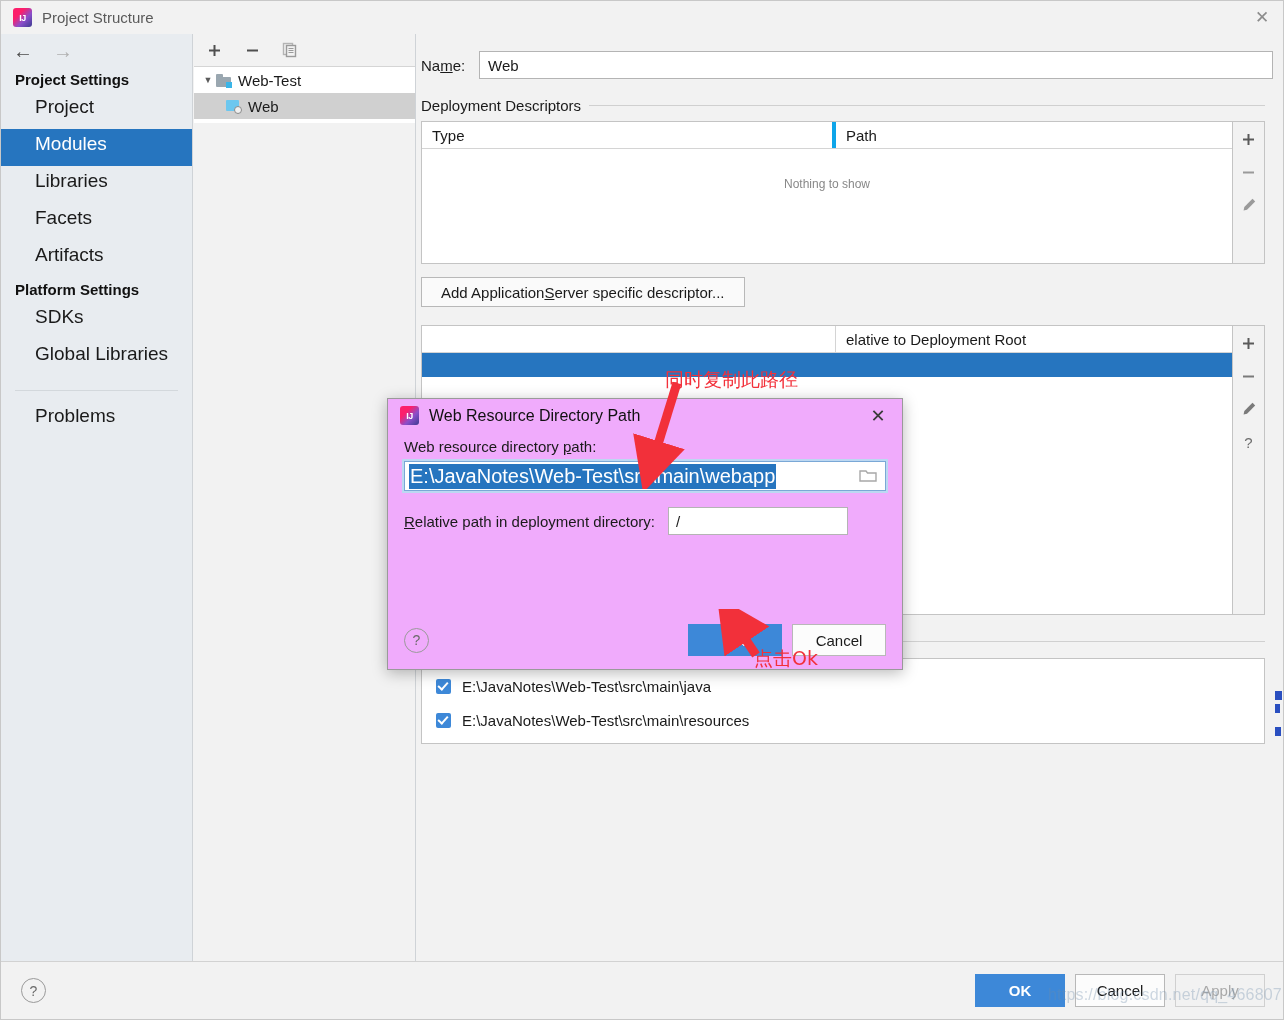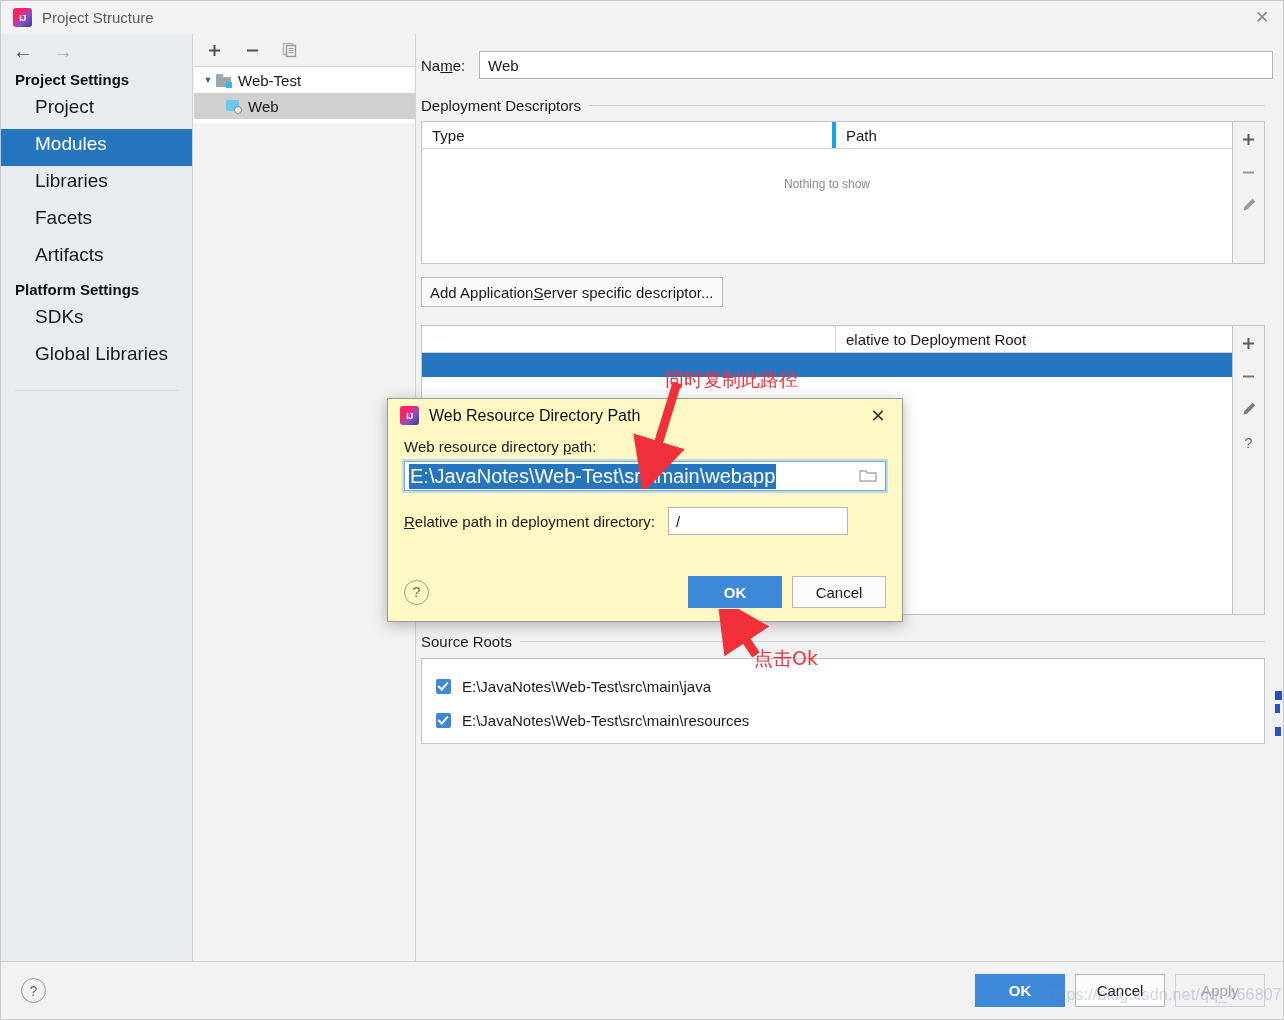--- a/index.html
+++ b/index.html
@@ -192,21 +192,21 @@
     display: flex; flex-direction: column; align-items: center;
     padding-top: 6px; gap: 11px;
   }
   .stool {
     width: 22px; height: 22px; display: flex;
     align-items: center; justify-content: center; color: #6e6e6e;
   }
 
   .descriptor-btn {
     margin: 13px 0 0 4px;
-    height: 30px; padding: 0 8px;
+    height: 30px; padding: 0 19px;
     background: #fafafa; border: 1px solid #b8b8b8;
     font-size: 15px; font-family: "Liberation Sans", sans-serif;
     color: #1a1a1a; display: inline-flex; align-items: center;
   }
 
   .web-table-wrap {
     display: flex; margin: 18px 20px 0 4px; height: 290px;
   }
   .wt-head {
     display: flex; height: 27px; border-bottom: 1px solid #d4d4d4;
@@ -261,22 +261,22 @@
   .btn.primary {
     background: #3d88d8; border-color: #3d88d8; color: #ffffff;
     font-weight: bold;
     margin-left: 29px;
   }
   .btn.disabled { color: #a8a8a8; background: #f2f2f2; border-color: #d0d0d0; }
 
   
   .modal {
     position: absolute; left: 386px; top: 397px;
-    width: 516px; height: 224px;
-    background: #fef9c3;
+    width: 516px; height: 272px;
+    background: #f0abfc;
     border: 1px solid #9a9a9a;
     box-shadow: 0 3px 14px rgba(0,0,0,0.28);
     z-index: 40;
   }
   .modal-title {
     height: 33px; display: flex; align-items: center;
     padding-left: 12px; position: relative;
   }
   .modal-title .ij-logo { margin-left: 0; margin-right: 10px; }
   .modal-title-text { font-size: 16px; color: #101010; }
@@ -366,20 +366,21 @@
     <div class="side-item selected">Modules</div>
     <div class="side-item">Libraries</div>
     <div class="side-item">Facets</div>
     <div class="side-item">Artifacts</div>
 
     <div class="side-group">Platform Settings</div>
     <div class="side-item">SDKs</div>
     <div class="side-item">Global Libraries</div>
 
     <div class="side-sep"></div>
+    <div class="side-item">Problems</div>
   </div>
 
   <div class="treepanel">
     <div class="tree-toolbar">
       <span class="tb-icon">
         <svg width="15" height="15" viewBox="0 0 15 15">
             <path d="M7.5 2v11M2 7.5h11" stroke="#4f4f4f" stroke-width="2"></path>
           </svg>
       </span>
       <span class="tb-icon">

